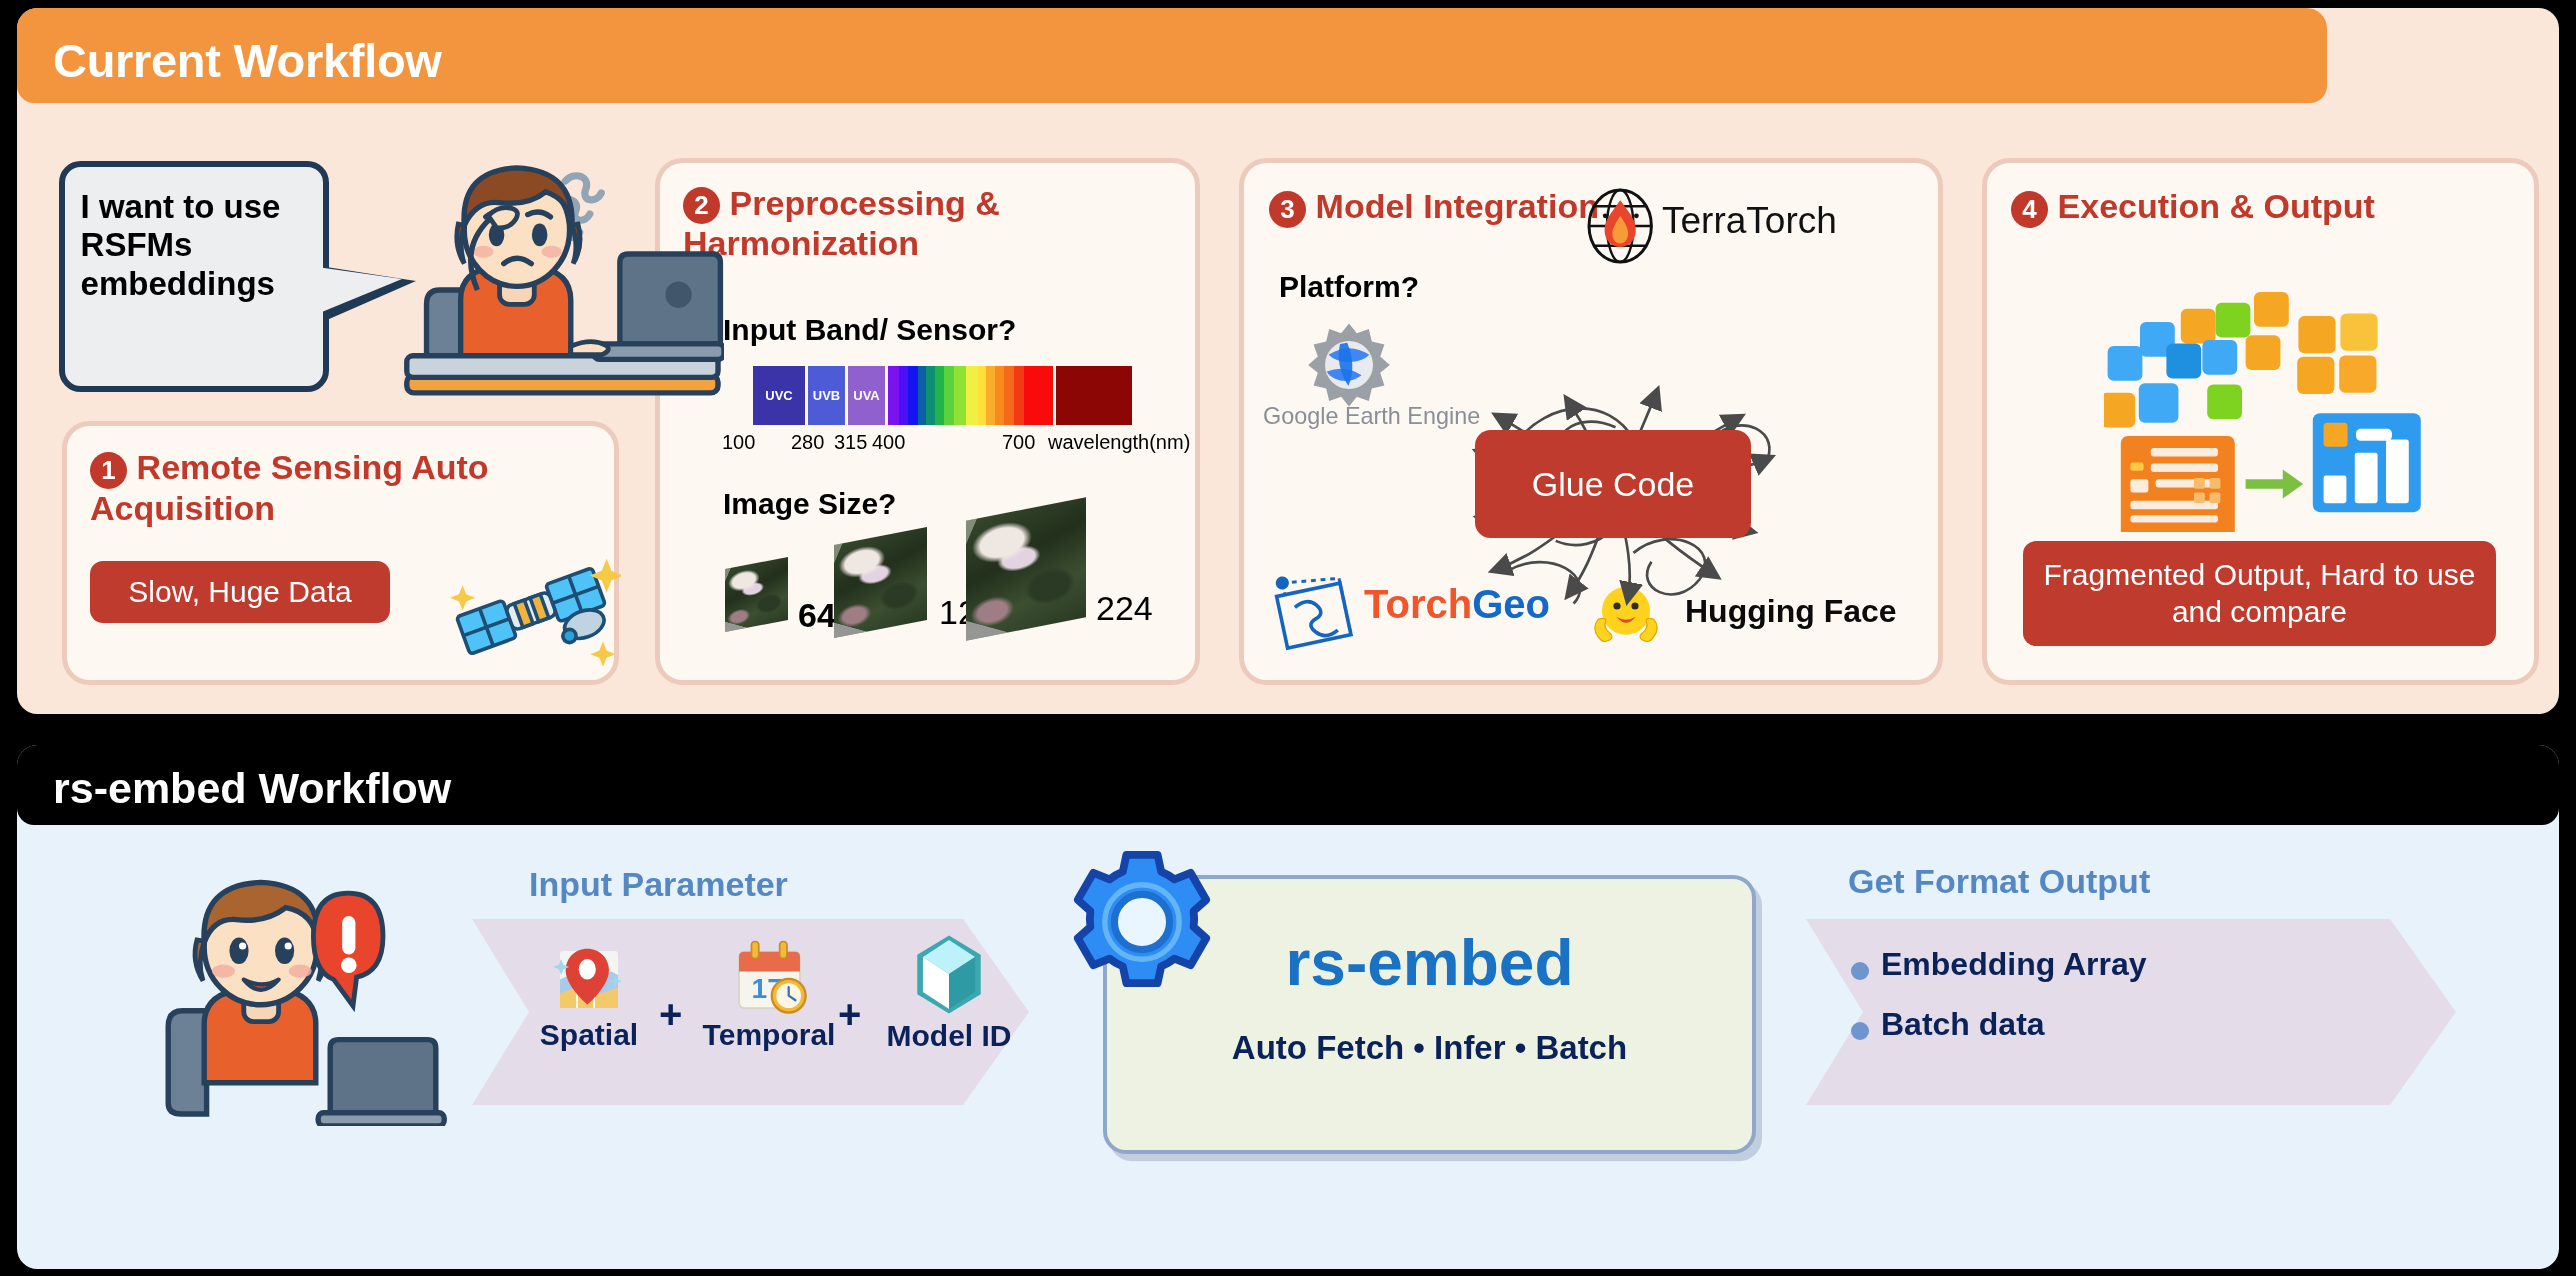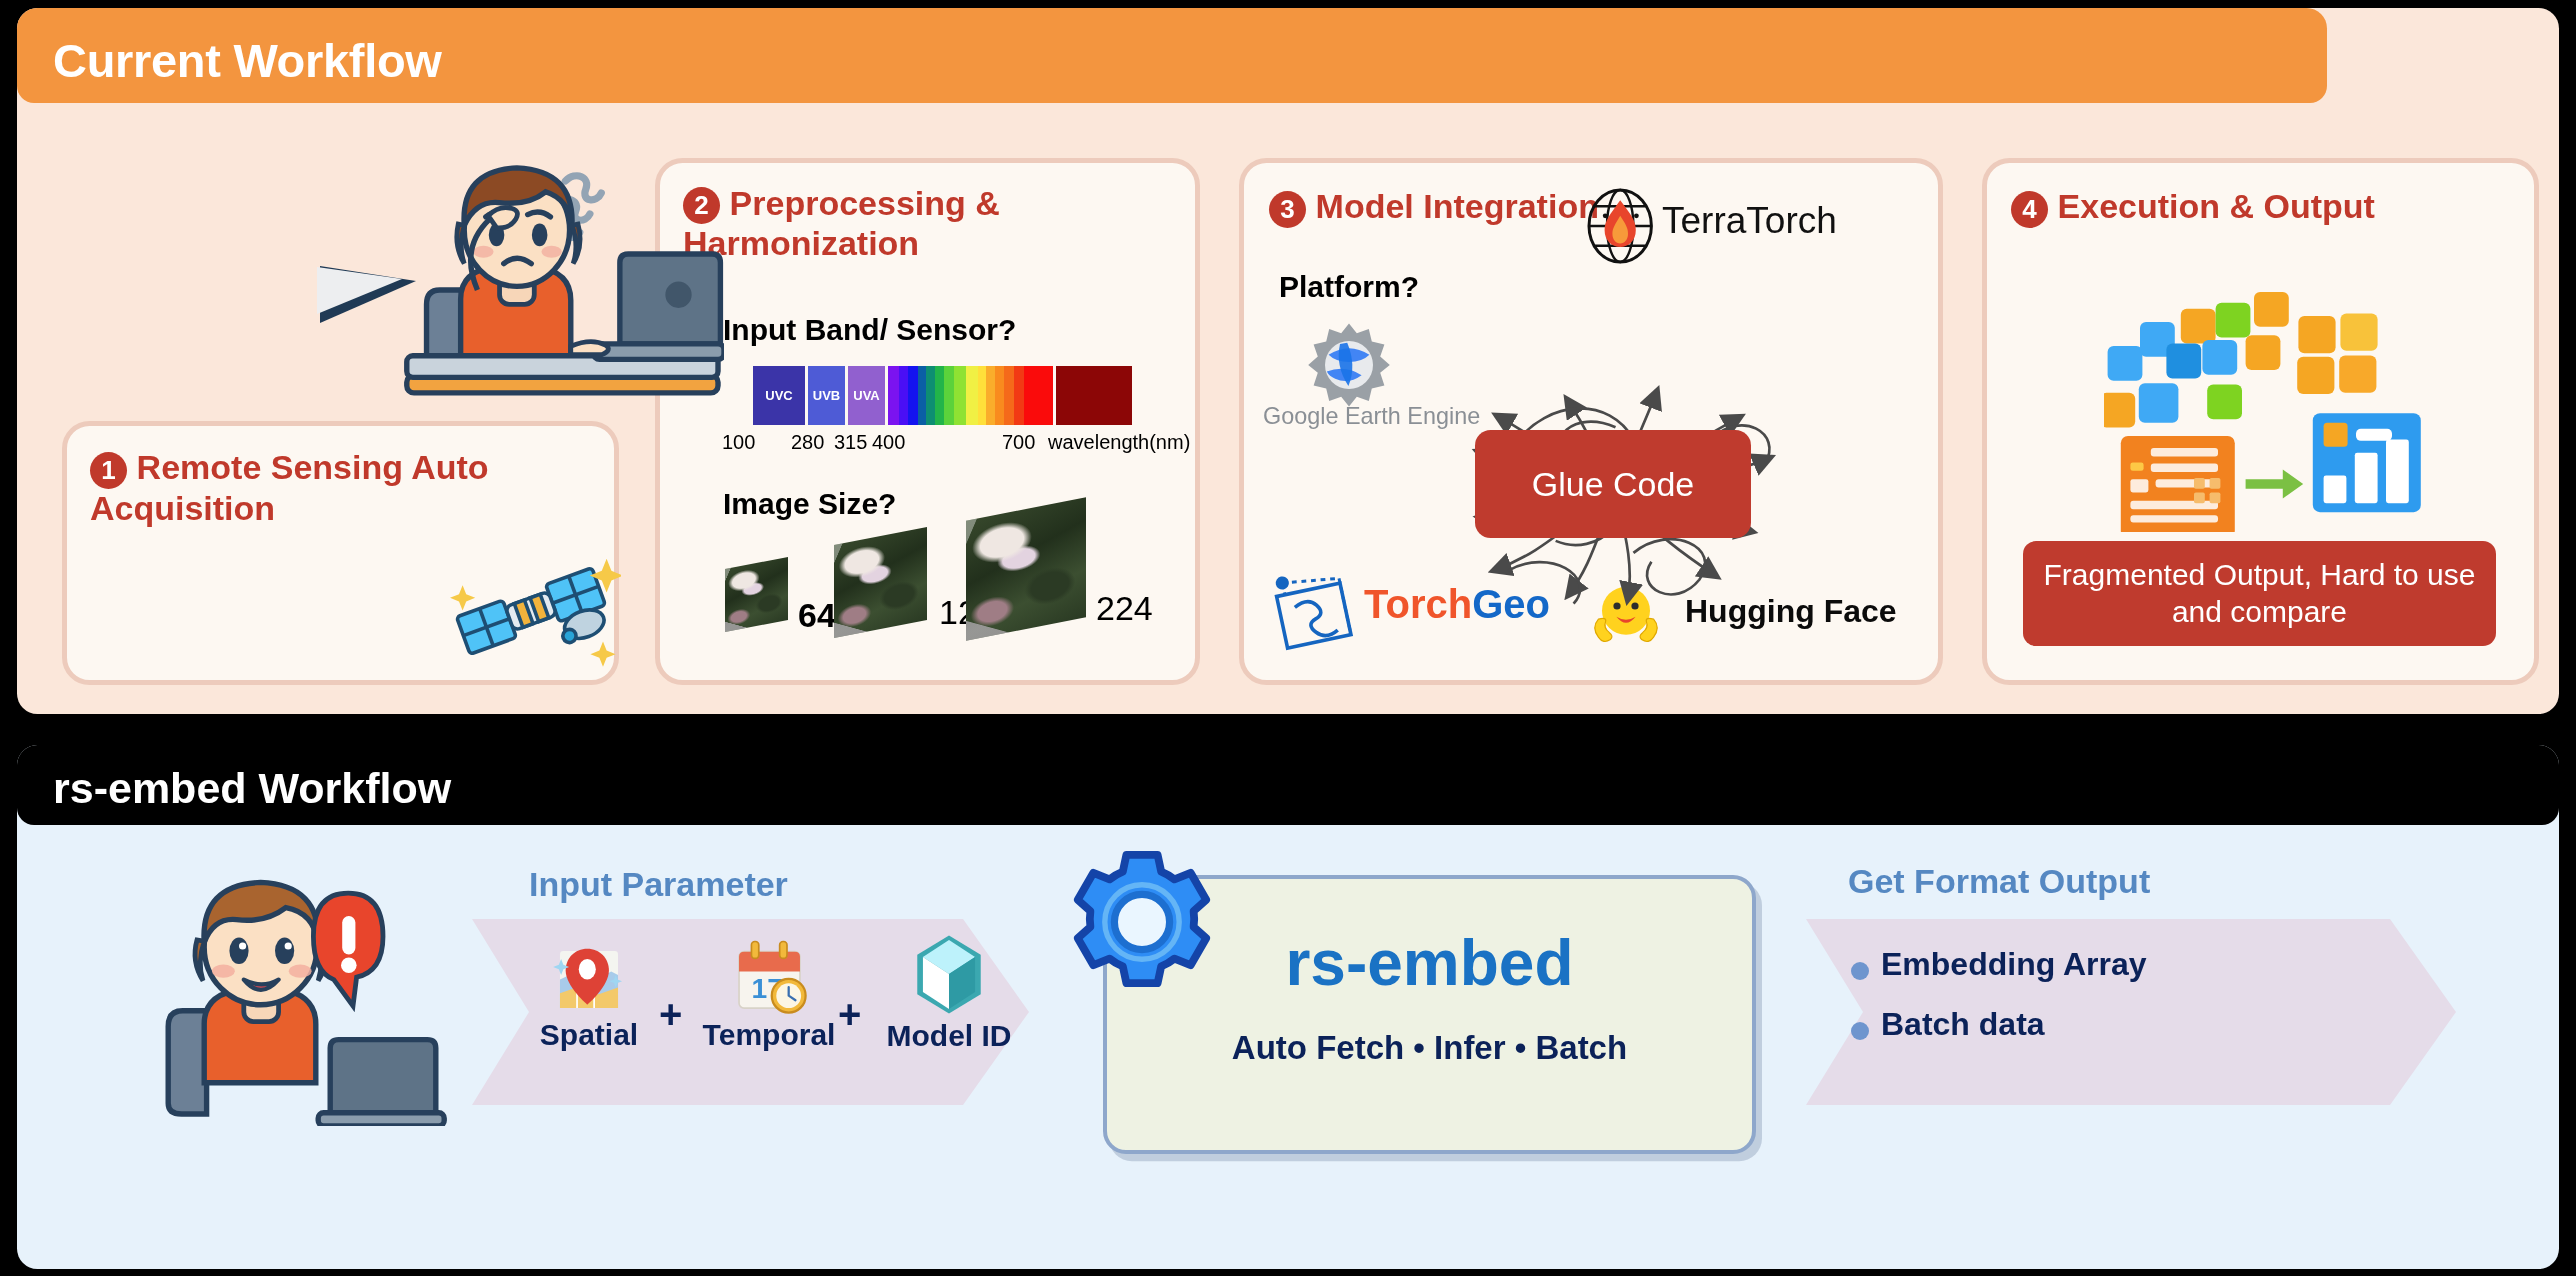--- a/index.html
+++ b/index.html
@@ -245,20 +245,23 @@
 </head>
 <body>
 
 <div id="top-panel">
 
   <div id="top-header">
     <div id="top-header-title">Current Workflow</div>
   </div>
 
   <div id="bubble-tail"></div>
+  <div id="bubble">
+    <div id="bubble-text">I want to use RSFMs embeddings</div>
+  </div>
   <div id="bubble-tail-inner"></div>
 
   <svg id="person-top" viewBox="0 0 680 450">
 
     <g fill="none" stroke="#93A4B4" stroke-width="12" stroke-linecap="round">
       <path d="M415 68 c18 -18 42 -6 34 14 c-8 20 18 24 26 6"></path>
       <path d="M402 105 c16 -14 38 -4 30 14 c-7 17 16 20 24 4"></path>
       <path d="M396 140 c13 -10 30 -2 24 11 c-6 13 13 16 19 3"></path>
     </g>
 
@@ -295,20 +298,21 @@
     <rect x="462" y="340" width="218" height="26" rx="10" fill="#8A9CAC" stroke="#27405C" stroke-width="9"></rect>
     <circle cx="604" cy="258" r="22" fill="#41566A"></circle>
 
     <path d="M424 344 q34 -14 58 -2 q12 8 -6 16 l-52 0 z" fill="#FBE0C4" stroke="#27405C" stroke-width="8"></path>
   </svg>
 
   <div class="card" id="card1">
     <div class="card-title wrap" id="card1-title">
       <span class="card-num">1</span><span>Remote Sensing Auto Acquisition</span>
     </div>
+    <div class="red-pill" id="card1-pill">Slow, Huge Data</div>
 
     <svg id="sat-icon" viewBox="0 0 300 250">
       <g stroke="#1E4E73" stroke-width="6">
         <g transform="rotate(-20 150 125)">
           <rect x="30" y="92" width="82" height="66" rx="6" fill="#4FC3F7"></rect>
           <rect x="188" y="92" width="82" height="66" rx="6" fill="#4FC3F7"></rect>
           <line x1="71" y1="92" x2="71" y2="158"></line>
             <line x1="30" y1="125" x2="112" y2="125"></line>
           <line x1="229" y1="92" x2="229" y2="158"></line>
             <line x1="188" y1="125" x2="270" y2="125"></line>

